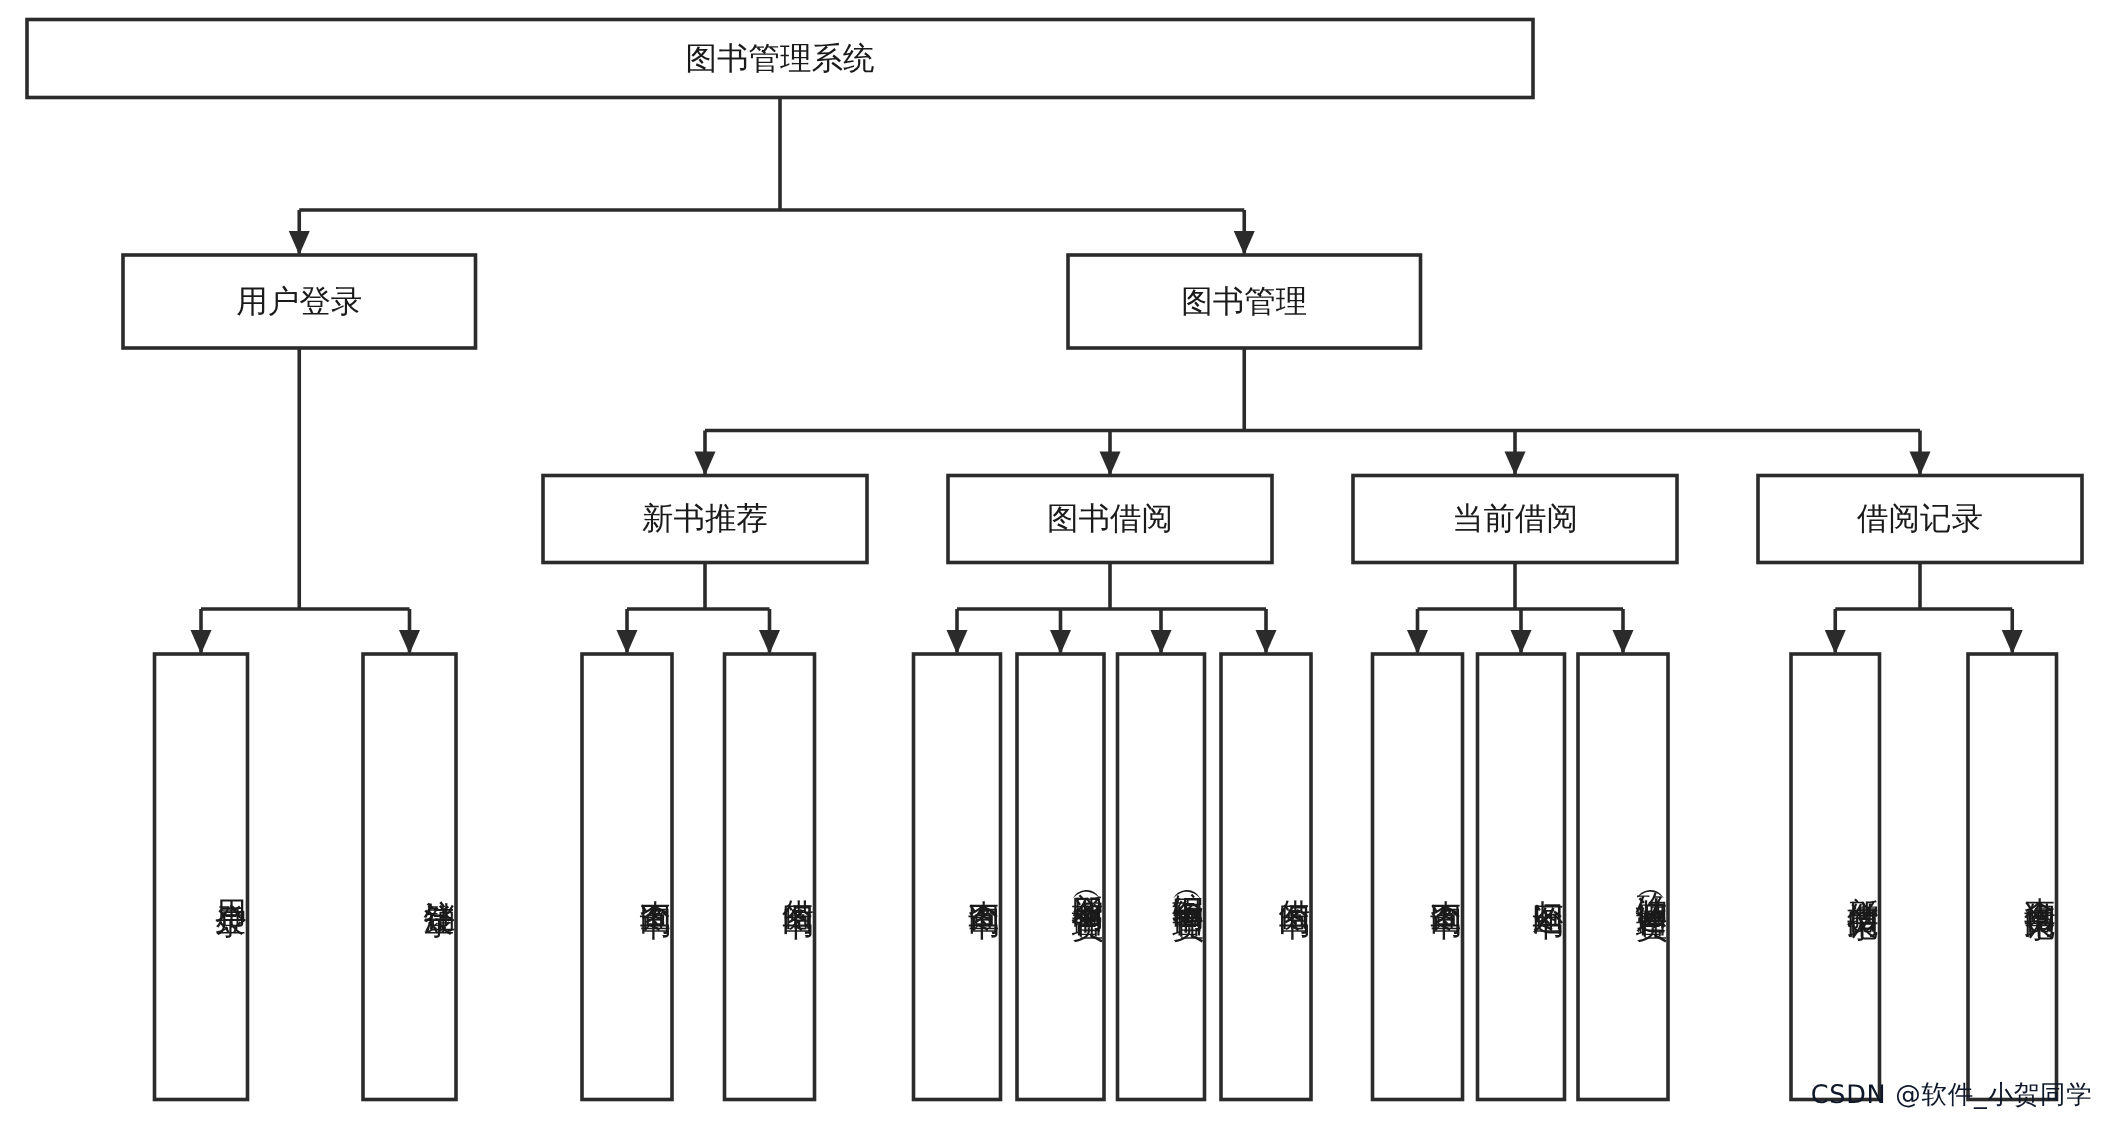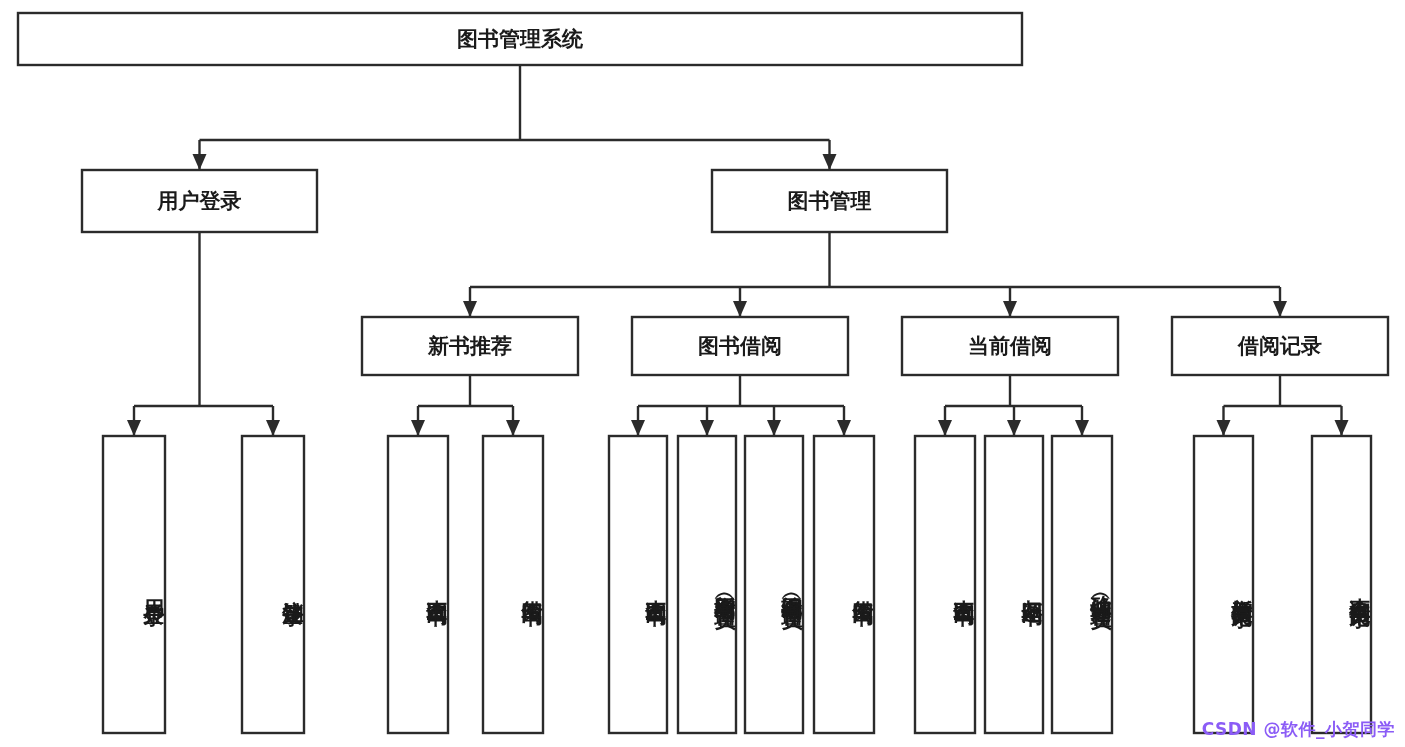--- a/index.html
+++ b/index.html
@@ -9,21 +9,20 @@
   }
   body {
     font-family: "DejaVu Sans", "Liberation Sans", sans-serif;
   }
   #stage {
     position: relative;
     width: 1405px;
     height: 747px;
     background: #ffffff;
     overflow: hidden;
-    font-weight: bold;
   }
   #chart-svg {
     position: absolute;
     left: 0;
     top: 0;
     width: 1405px;
     height: 747px;
   }
   .node-box {
     fill: #ffffff;
@@ -63,21 +62,21 @@
     white-space: nowrap;
     pointer-events: none;
     box-sizing: border-box;
   }
   .watermark {
     position: absolute;
     right: 10px;
     bottom: 6px;
     font-family: "DejaVu Sans", "Liberation Sans", sans-serif;
     font-size: 17px;
-    color: #8b5cf6;
+    color: #0f172a;
     letter-spacing: 0.5px;
     white-space: nowrap;
   }
 </style>
 </head>
 <body>
 
 <div id="stage">
 
   <svg id="chart-svg" viewBox="0 0 1405 747">

